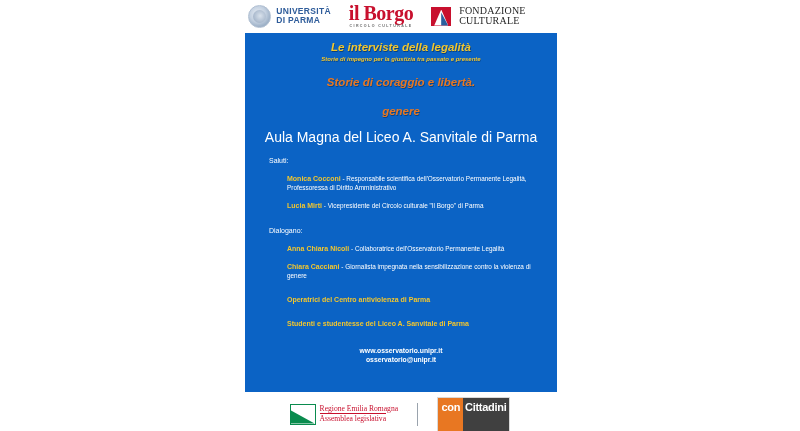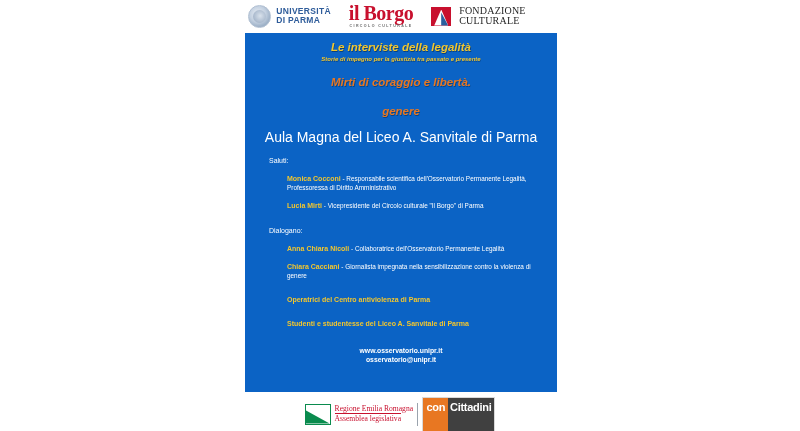--- a/index.html
+++ b/index.html
@@ -196,21 +196,21 @@
   
   .footer-strip {
     position: absolute;
     left: 0;
     top: 398px;
     width: 800px;
     height: 32px;
     display: flex;
     align-items: center;
     justify-content: center;
-    gap: 4px;
+    gap: 19px;
   }
   .logo-regione { display: flex; align-items: center; gap: 4px; }
   .regione-mark {
     width: 26px; height: 21px;
     border: 1.4px solid #0a8b4e;
     box-sizing: border-box;
     background: #ffffff;
     position: relative;
     overflow: hidden;
   }
@@ -288,21 +288,21 @@
   </div>
 
 </div>
 
 <div class="poster">
 
   <div class="title-main">Le interviste della legalità</div>
   <div class="title-sub">Storie di impegno per la giustizia tra passato e presente</div>
 
   <div class="subject">
-    <span>Mirti di coraggio e libertà.</span><br>
+    <span>Storie di coraggio e libertà.</span><br>
     <br>
     <span>genere</span>
   </div>
 
 
   <div class="venue">Aula Magna del Liceo A. Sanvitale di Parma</div>
 
   <div class="section-label">Saluti:</div>
 
   <div class="person">

